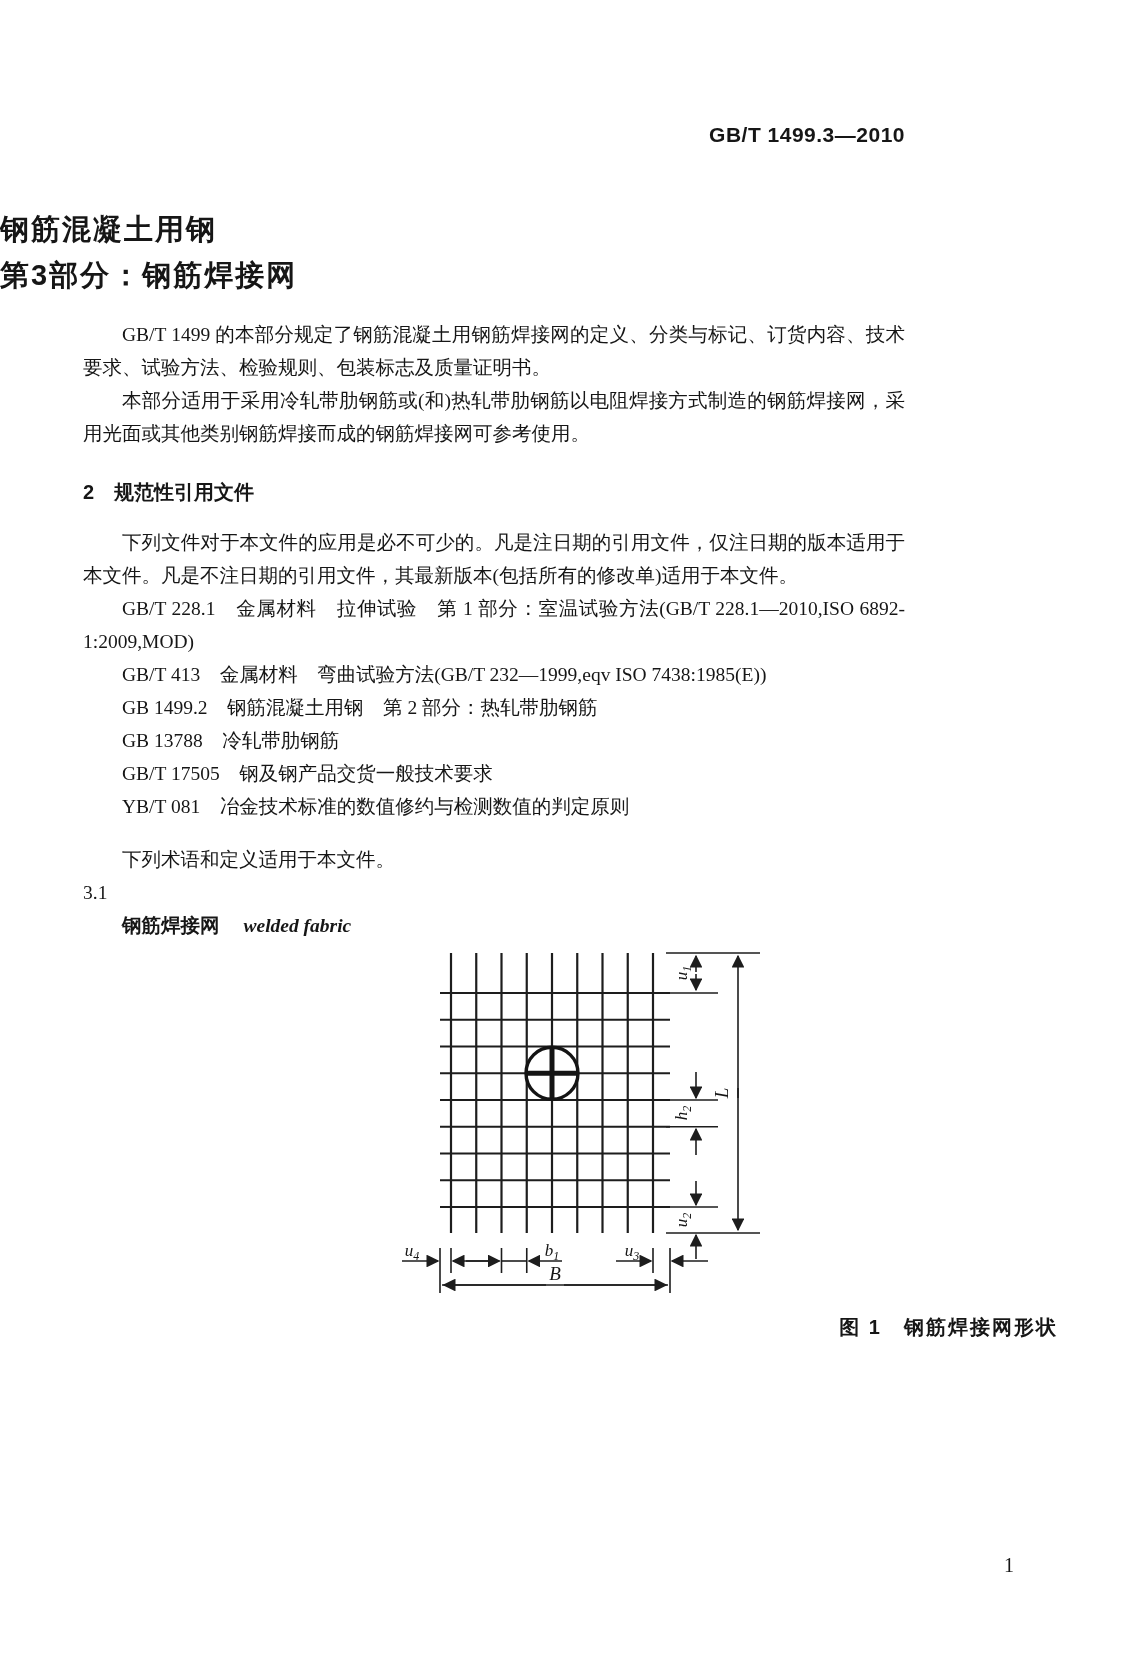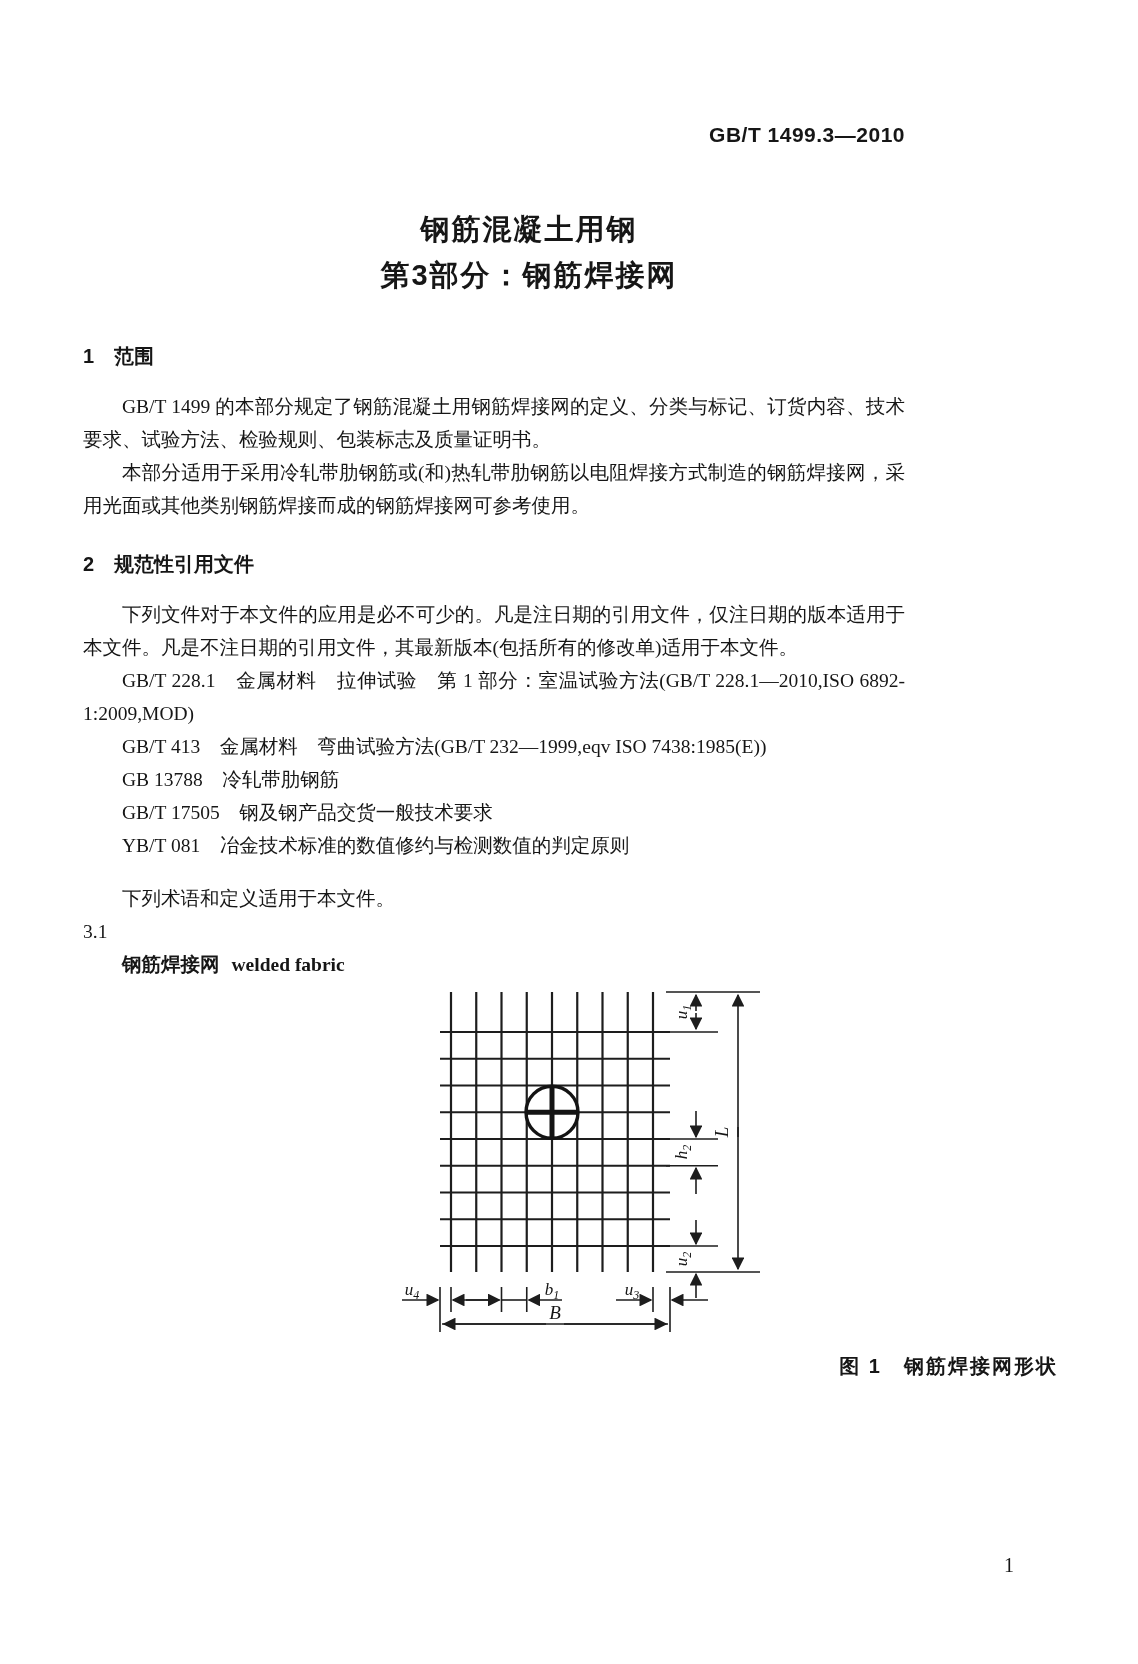--- a/index.html
+++ b/index.html
@@ -7,34 +7,34 @@
     position:relative;width:1058px;height:1664px;background:#fff;
     color:#161616;font-family:"Liberation Serif","DejaVu Serif",serif;
     overflow:hidden;
   }
   .content{padding:122px 153px 0 83px;}
   .doc-code{
     text-align:right;font-family:"Liberation Sans","DejaVu Sans",sans-serif;
     font-weight:bold;font-size:21px;line-height:26px;letter-spacing:.5px;
   }
   .title-block{
-    margin:58px -153px 0 -83px;text-align:center;
+    margin:58px -153px 0 -83px;text-align:left;
     font-family:"Liberation Sans","DejaVu Sans",sans-serif;
     font-weight:bold;font-size:29px;line-height:46px;letter-spacing:2px;
   }
   .sec-heading{
     margin:44px 0 0 0;font-family:"Liberation Sans","DejaVu Sans",sans-serif;
     font-weight:bold;font-size:20px;line-height:28px;
   }
   .sec-heading.tight{margin-top:28px;}
   p{margin:0;font-size:19.5px;line-height:33px;text-align:justify;}
   .indent{text-indent:2em;}
   .mt{margin-top:20px;}
   .term{font-weight:bold;text-indent:2em;}
-  .term-en{margin-left:12px;font-family:"Liberation Serif",serif;}
+  .term-en{margin-left:24px;font-family:"Liberation Serif",serif;font-style:italic;}
   .figure-wrap{position:relative;margin:6px 0 0 283px;width:424px;height:352px;}
   .fig-caption{
     margin:14px -153px 0 -83px;text-align:right;
     font-family:"Liberation Sans","DejaVu Sans",sans-serif;
     font-weight:bold;font-size:20px;letter-spacing:2px;
   }
   .page-num{position:absolute;left:1004px;top:1554px;font-size:20px;}
   svg text{font-family:"Liberation Serif","DejaVu Serif",serif;font-style:italic;fill:#161616;}
   svg .lbl{font-size:17px;}
   svg .lbl-big{font-size:19px;}
@@ -46,28 +46,28 @@
 <div class="page">
   <div class="content">
 
     <div class="doc-code">GB/T 1499.3—2010</div>
 
     <div class="title-block">
       <div>钢筋混凝土用钢</div>
       <div>第3部分：钢筋焊接网</div>
     </div>
 
-    <div class="sec-heading">1　范围</div>
     <p class="indent mt">GB/T 1499 的本部分规定了钢筋混凝土用钢筋焊接网的定义、分类与标记、订货内容、技术要求、试验方法、检验规则、包装标志及质量证明书。</p>
     <p class="indent">本部分适用于采用冷轧带肋钢筋或(和)热轧带肋钢筋以电阻焊接方式制造的钢筋焊接网，采用光面或其他类别钢筋焊接而成的钢筋焊接网可参考使用。</p>
 
     <div class="sec-heading tight">2　规范性引用文件</div>
     <p class="indent mt">下列文件对于本文件的应用是必不可少的。凡是注日期的引用文件，仅注日期的版本适用于本文件。凡是不注日期的引用文件，其最新版本(包括所有的修改单)适用于本文件。</p>
     <p class="indent">GB/T 228.1　金属材料　拉伸试验　第 1 部分：室温试验方法(GB/T 228.1—2010,ISO 6892-1:2009,MOD)</p>
     <p class="indent">GB/T 413　金属材料　弯曲试验方法(GB/T 232—1999,eqv ISO 7438:1985(E))</p>
+    <p class="indent">GB 1499.2　钢筋混凝土用钢　第 2 部分：热轧带肋钢筋</p>
     <p class="indent">GB 13788　冷轧带肋钢筋</p>
     <p class="indent">GB/T 17505　钢及钢产品交货一般技术要求</p>
     <p class="indent">YB/T 081　冶金技术标准的数值修约与检测数值的判定原则</p>
 
     <p class="indent mt">下列术语和定义适用于本文件。</p>
     <p>3.1</p>
     <p class="term"><span>钢筋焊接网</span><span class="term-en">welded fabric</span></p>
 
     <div class="figure-wrap">
       <svg id="fig-svg" width="424" height="352" viewBox="0 0 424 352">

